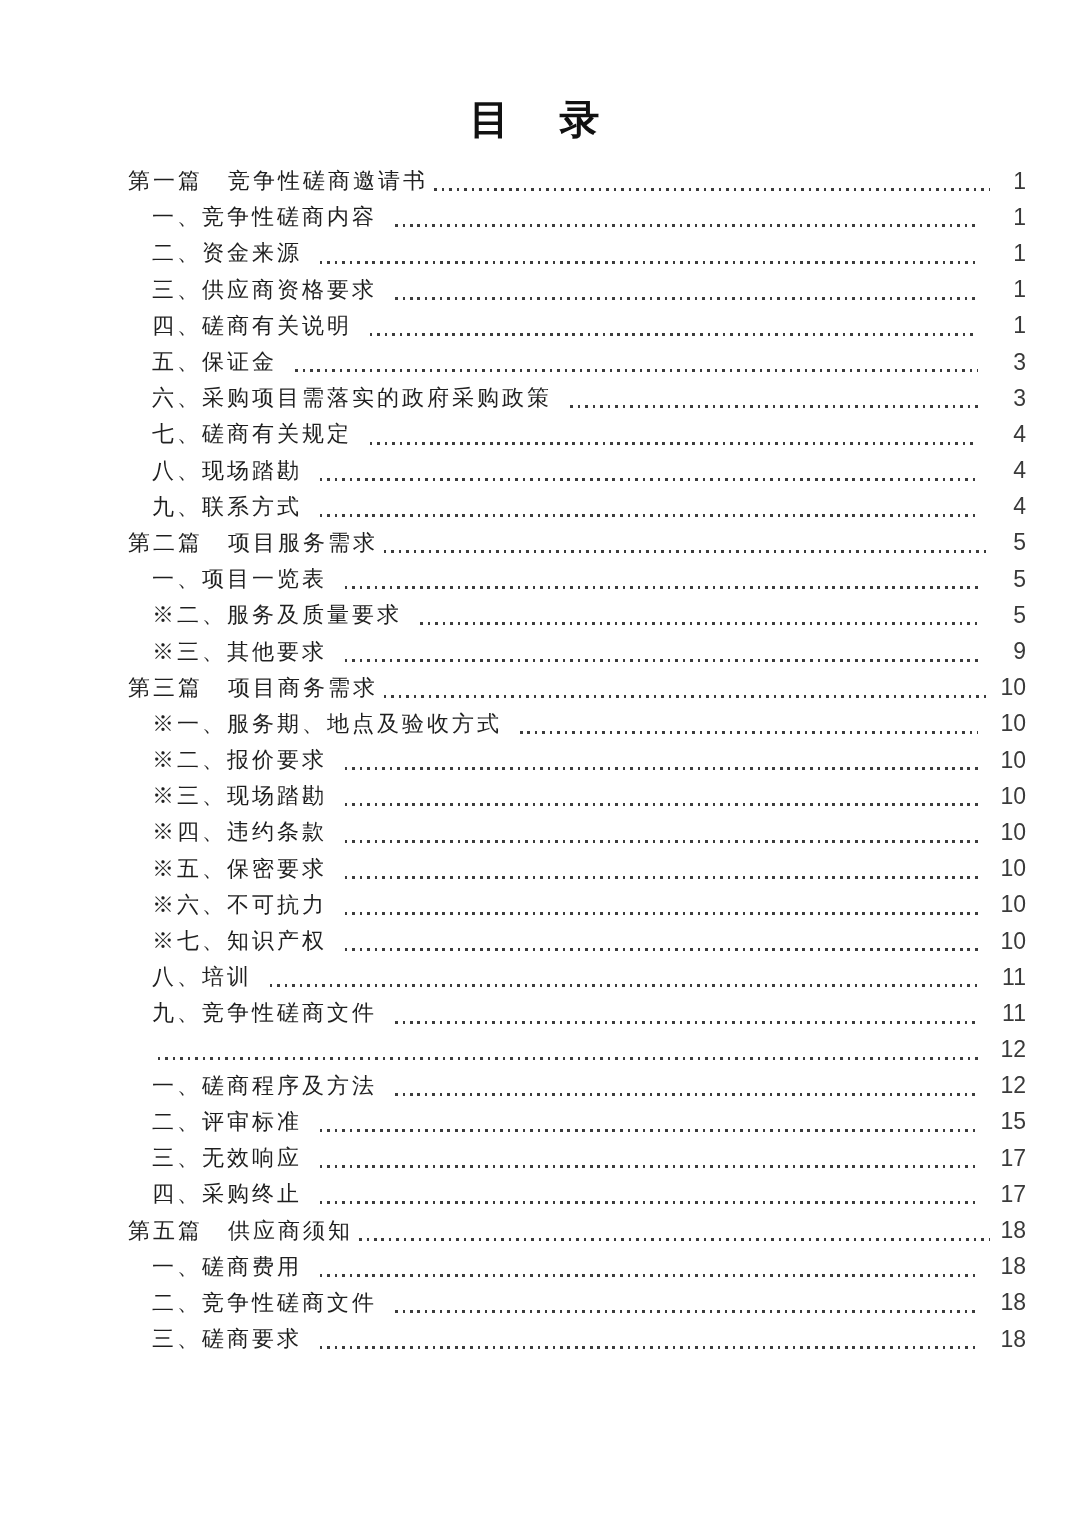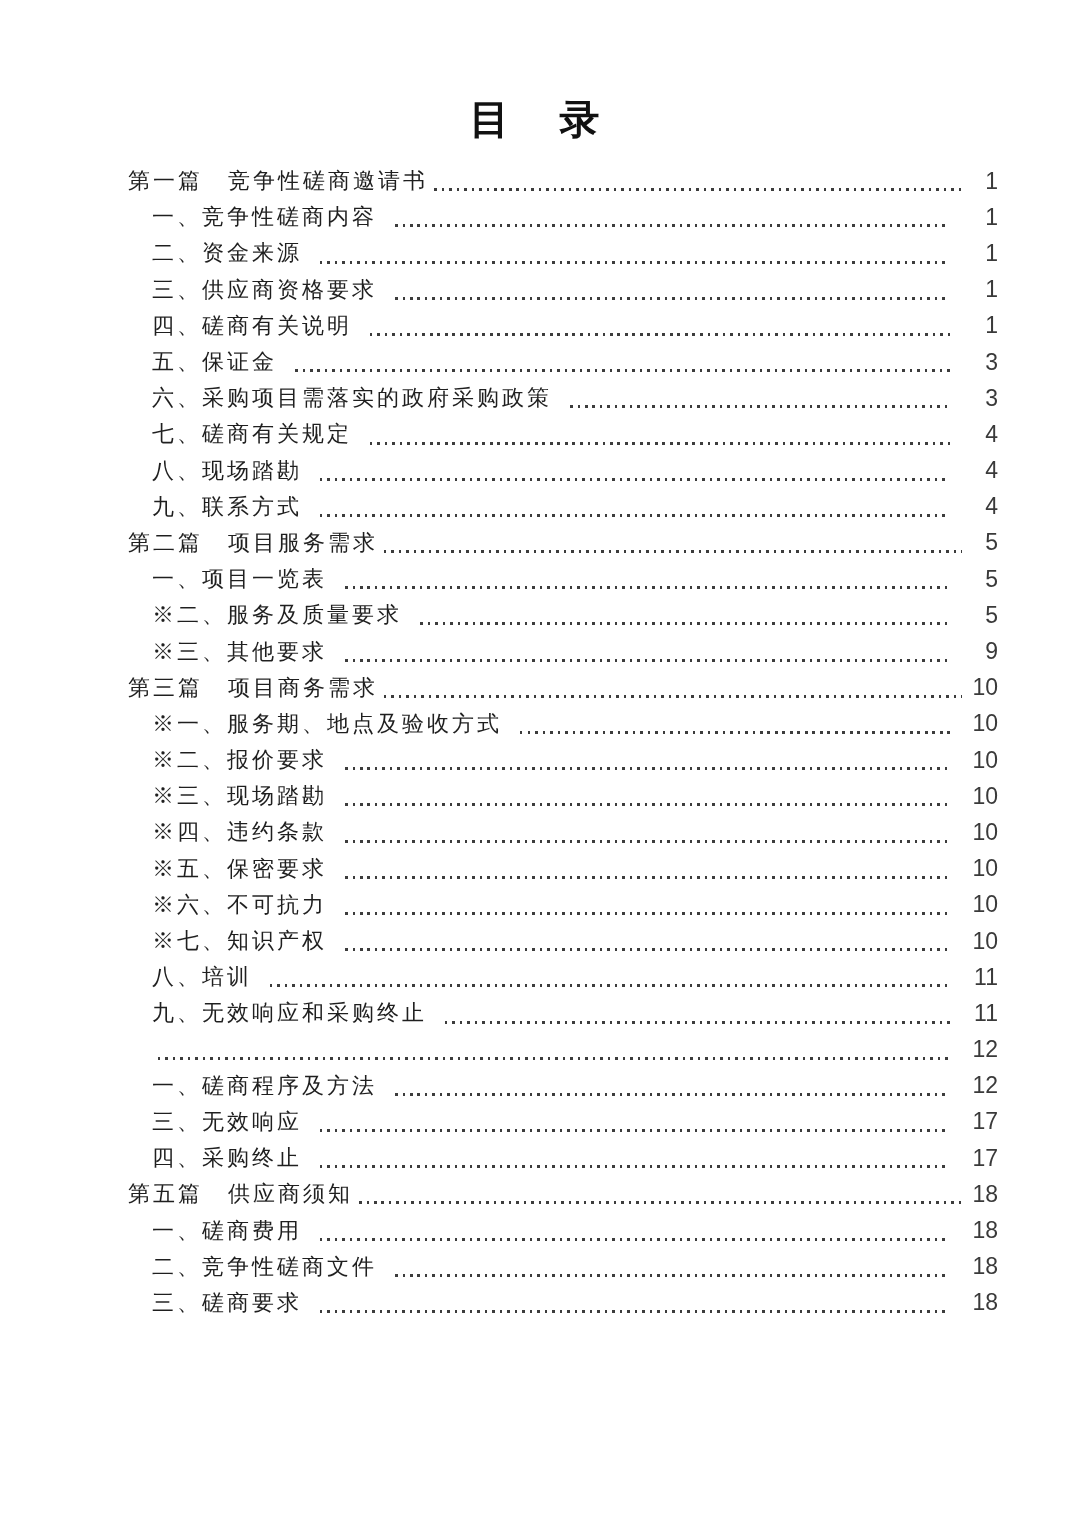--- a/index.html
+++ b/index.html
@@ -22,21 +22,21 @@
     margin: 96px 0 10px 0;
     text-align: center;
     font-size: 40px;
     font-weight: bold;
     letter-spacing: 5px;
     color: #111111;
     white-space: pre;
     line-height: 1.2;
   }
   .toc-list {
-    padding: 0 76px 0 0;
+    padding: 0 48px 0 0;
     margin-top: 19px;
   }
   .toc-row {
     display: flex;
     align-items: center;
     height: 36.2px;
     box-sizing: border-box;
     cursor: pointer;
   }
   .toc-row.level-0 { padding-left: 128px; }
@@ -186,32 +186,37 @@
     <span class="toc-label">※七、知识产权</span>
     <span class="toc-dots"></span>
     <span class="toc-page">10</span>
   </div>
       <div class="toc-row level-1">
     <span class="toc-label">八、培训</span>
     <span class="toc-dots"></span>
     <span class="toc-page">11</span>
   </div>
       <div class="toc-row level-1">
-    <span class="toc-label">九、无效响应和采购终止</span>
+    <span class="toc-label">九、竞争性磋商文件</span>
     <span class="toc-dots"></span>
     <span class="toc-page">11</span>
   </div>
       <div class="toc-row level-1">
     <span class="toc-dots"></span>
     <span class="toc-page">12</span>
   </div>
       <div class="toc-row level-1">
     <span class="toc-label">一、磋商程序及方法</span>
     <span class="toc-dots"></span>
     <span class="toc-page">12</span>
+  </div>
+      <div class="toc-row level-1">
+    <span class="toc-label">二、评审标准</span>
+    <span class="toc-dots"></span>
+    <span class="toc-page">15</span>
   </div>
       <div class="toc-row level-1">
     <span class="toc-label">三、无效响应</span>
     <span class="toc-dots"></span>
     <span class="toc-page">17</span>
   </div>
       <div class="toc-row level-1">
     <span class="toc-label">四、采购终止</span>
     <span class="toc-dots"></span>
     <span class="toc-page">17</span>

